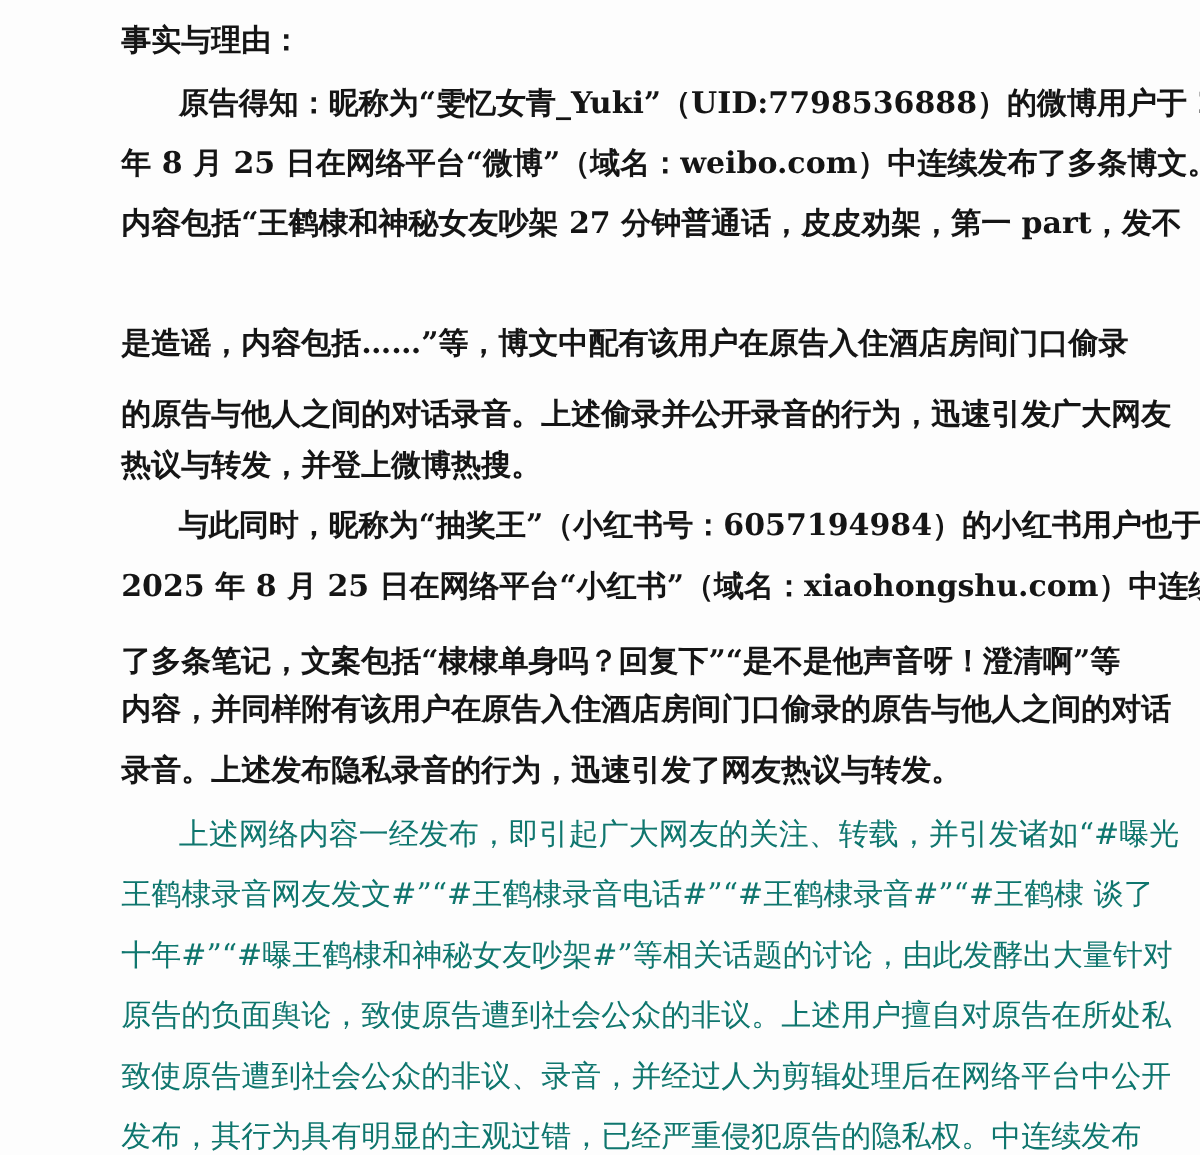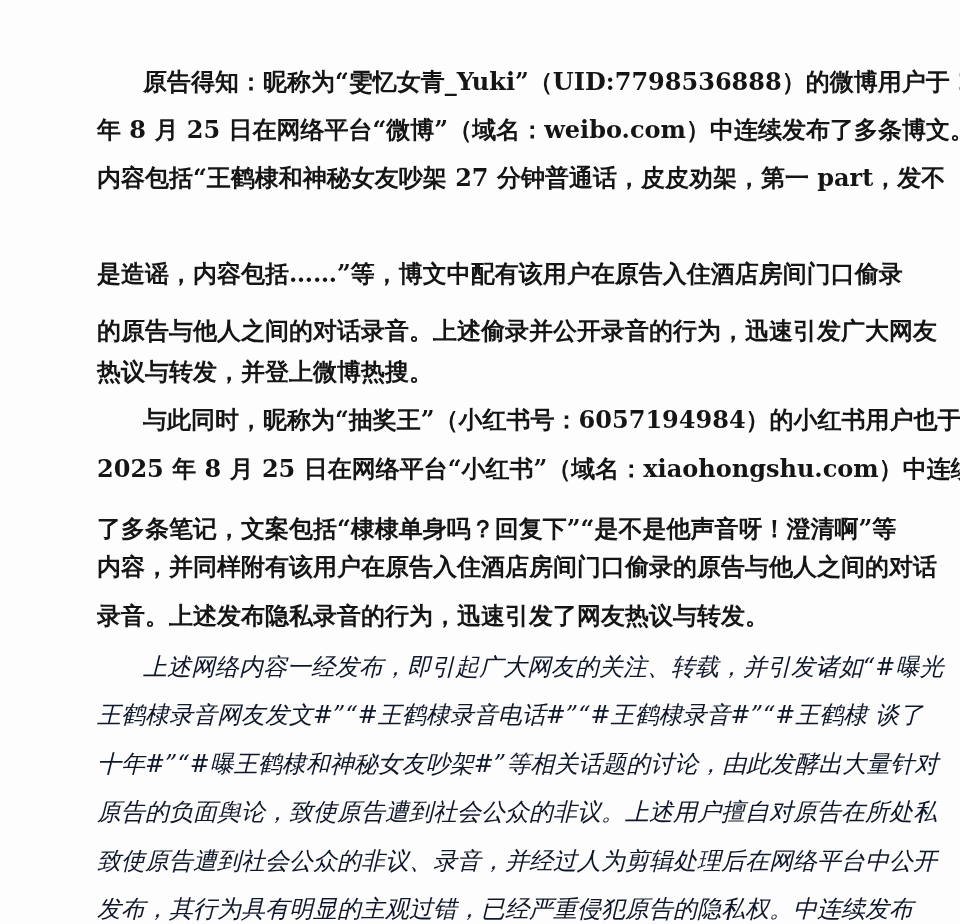--- a/index.html
+++ b/index.html
@@ -9,29 +9,30 @@
     color: #1c1c1c;
   }
   .page { position: absolute; left: 0; top: 0; width: 960px; height: 924px; background: #fdfdfd; }
   .line {
     position: absolute; left: 97px; width: 786px;
     font-size: 24px; line-height: 30px; height: 30px;
     white-space: nowrap; overflow: visible;
     letter-spacing: 0px;
   }
   .bold { font-weight: bold; color: #151515; }
-  .light { font-weight: normal; color: #0f172a; font-style: italic; }
+  .light { font-weight: normal; color: #0f766e; }
   .indent { left: 143px; width: 740px; }
   .justify { text-align-last: justify; text-align: justify; }
 </style>
 </head>
 <body>
 
 <div class="page">
 
+  <div class="line bold" style="top:17px;">事实与理由：</div>
 
   <div class="line bold indent justify" style="top:67px;">原告得知：昵称为“雯忆女青_Yuki”（UID:7798536888）的微博用户于 2025</div>
   <div class="line bold justify" style="top:115px;">年 8 月 25 日在网络平台“微博”（域名：weibo.com）中连续发布了多条博文。</div>
   <div class="line bold justify" style="top:163px;">内容包括“王鹤棣和神秘女友吵架 27 分钟普通话，皮皮劝架，第一 part，发不</div>
   <div class="line bold justify" style="top:259px;">是造谣，内容包括……”等，博文中配有该用户在原告入住酒店房间门口偷录</div>
   <div class="line bold justify" style="top:316px;">的原告与他人之间的对话录音。上述偷录并公开录音的行为，迅速引发广大网友</div>
   <div class="line bold" style="top:357px;">热议与转发，并登上微博热搜。</div>
 
   <div class="line bold indent justify" style="top:405px;">与此同时，昵称为“抽奖王”（小红书号：6057194984）的小红书用户也于</div>
   <div class="line bold justify" style="top:454px;">2025 年 8 月 25 日在网络平台“小红书”（域名：xiaohongshu.com）中连续发布</div>

